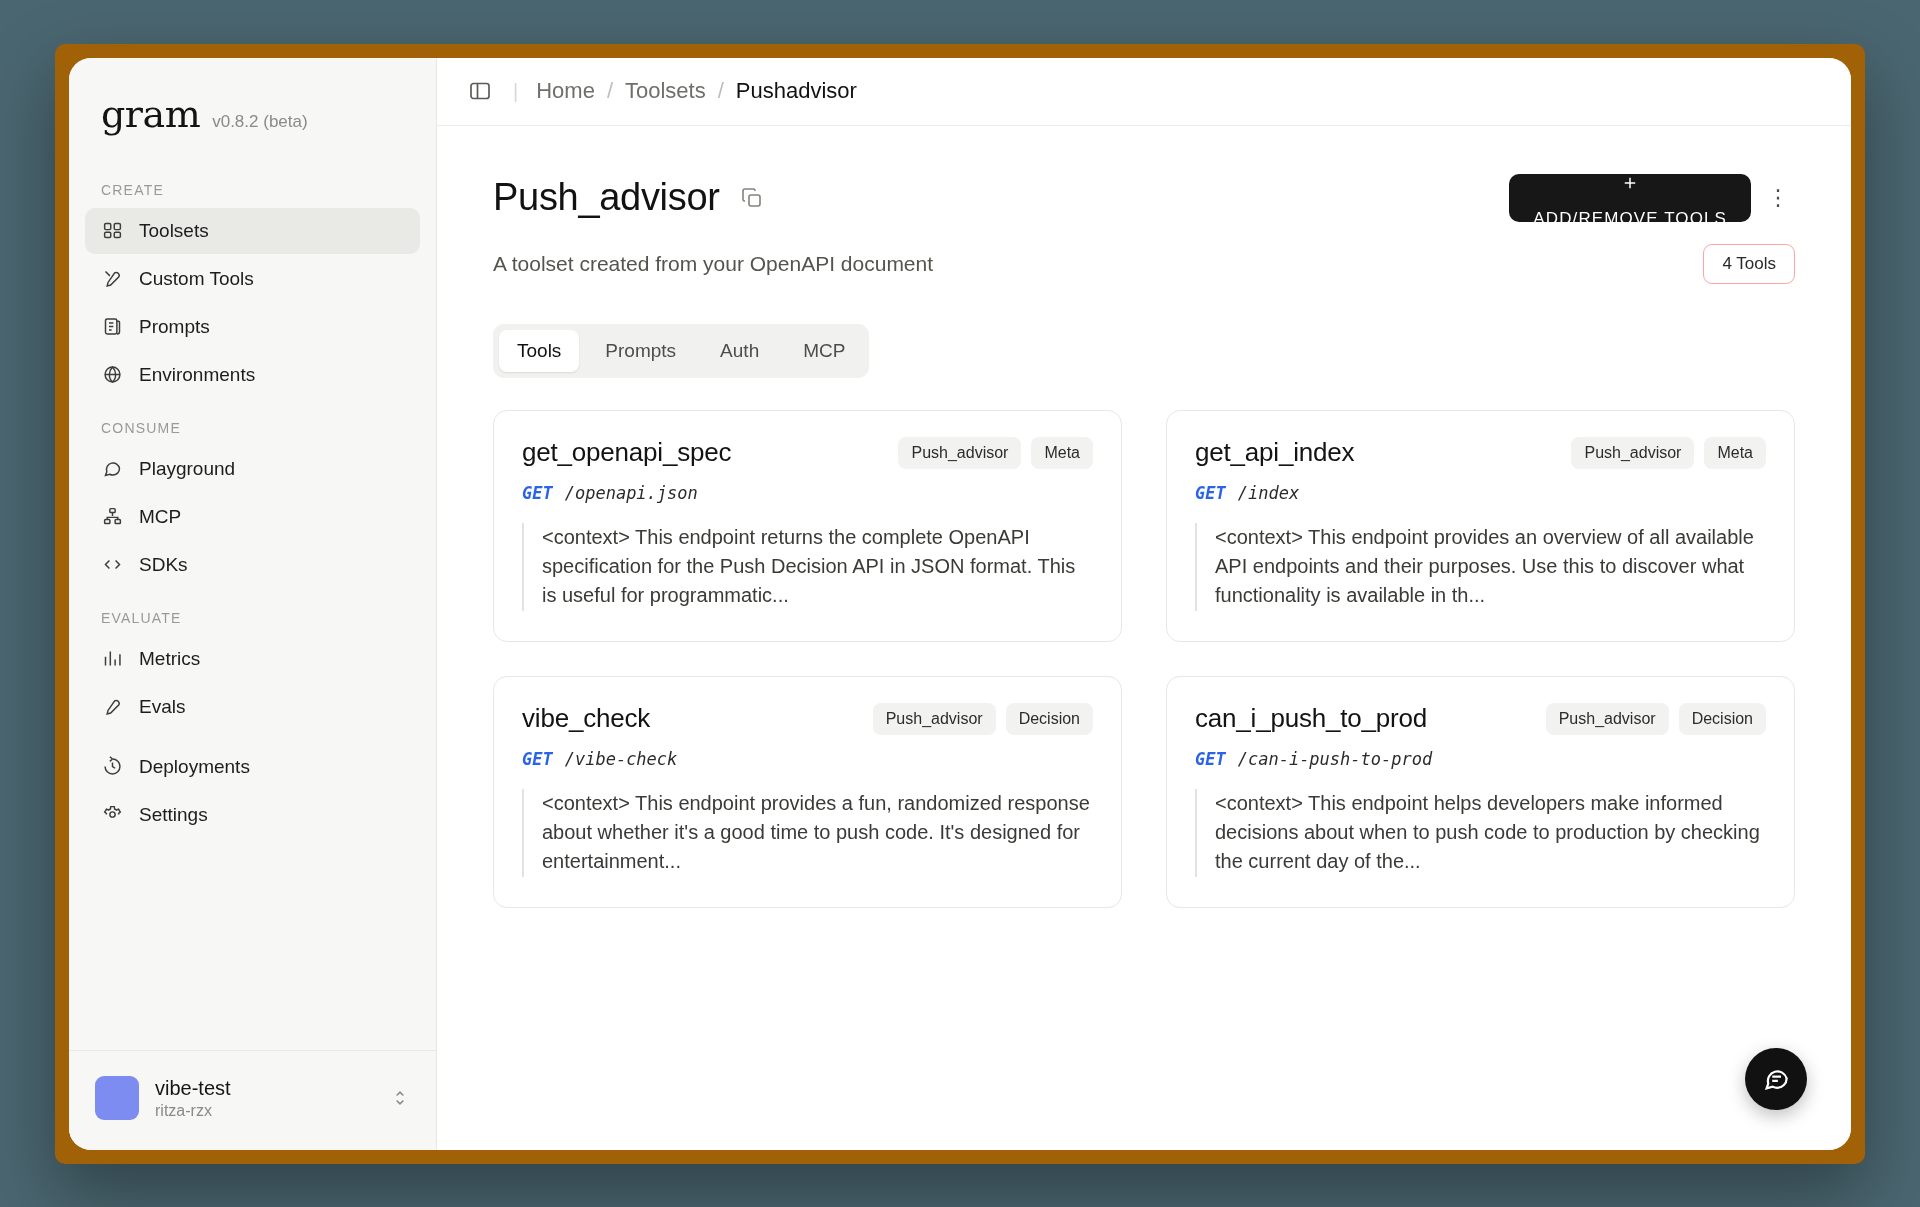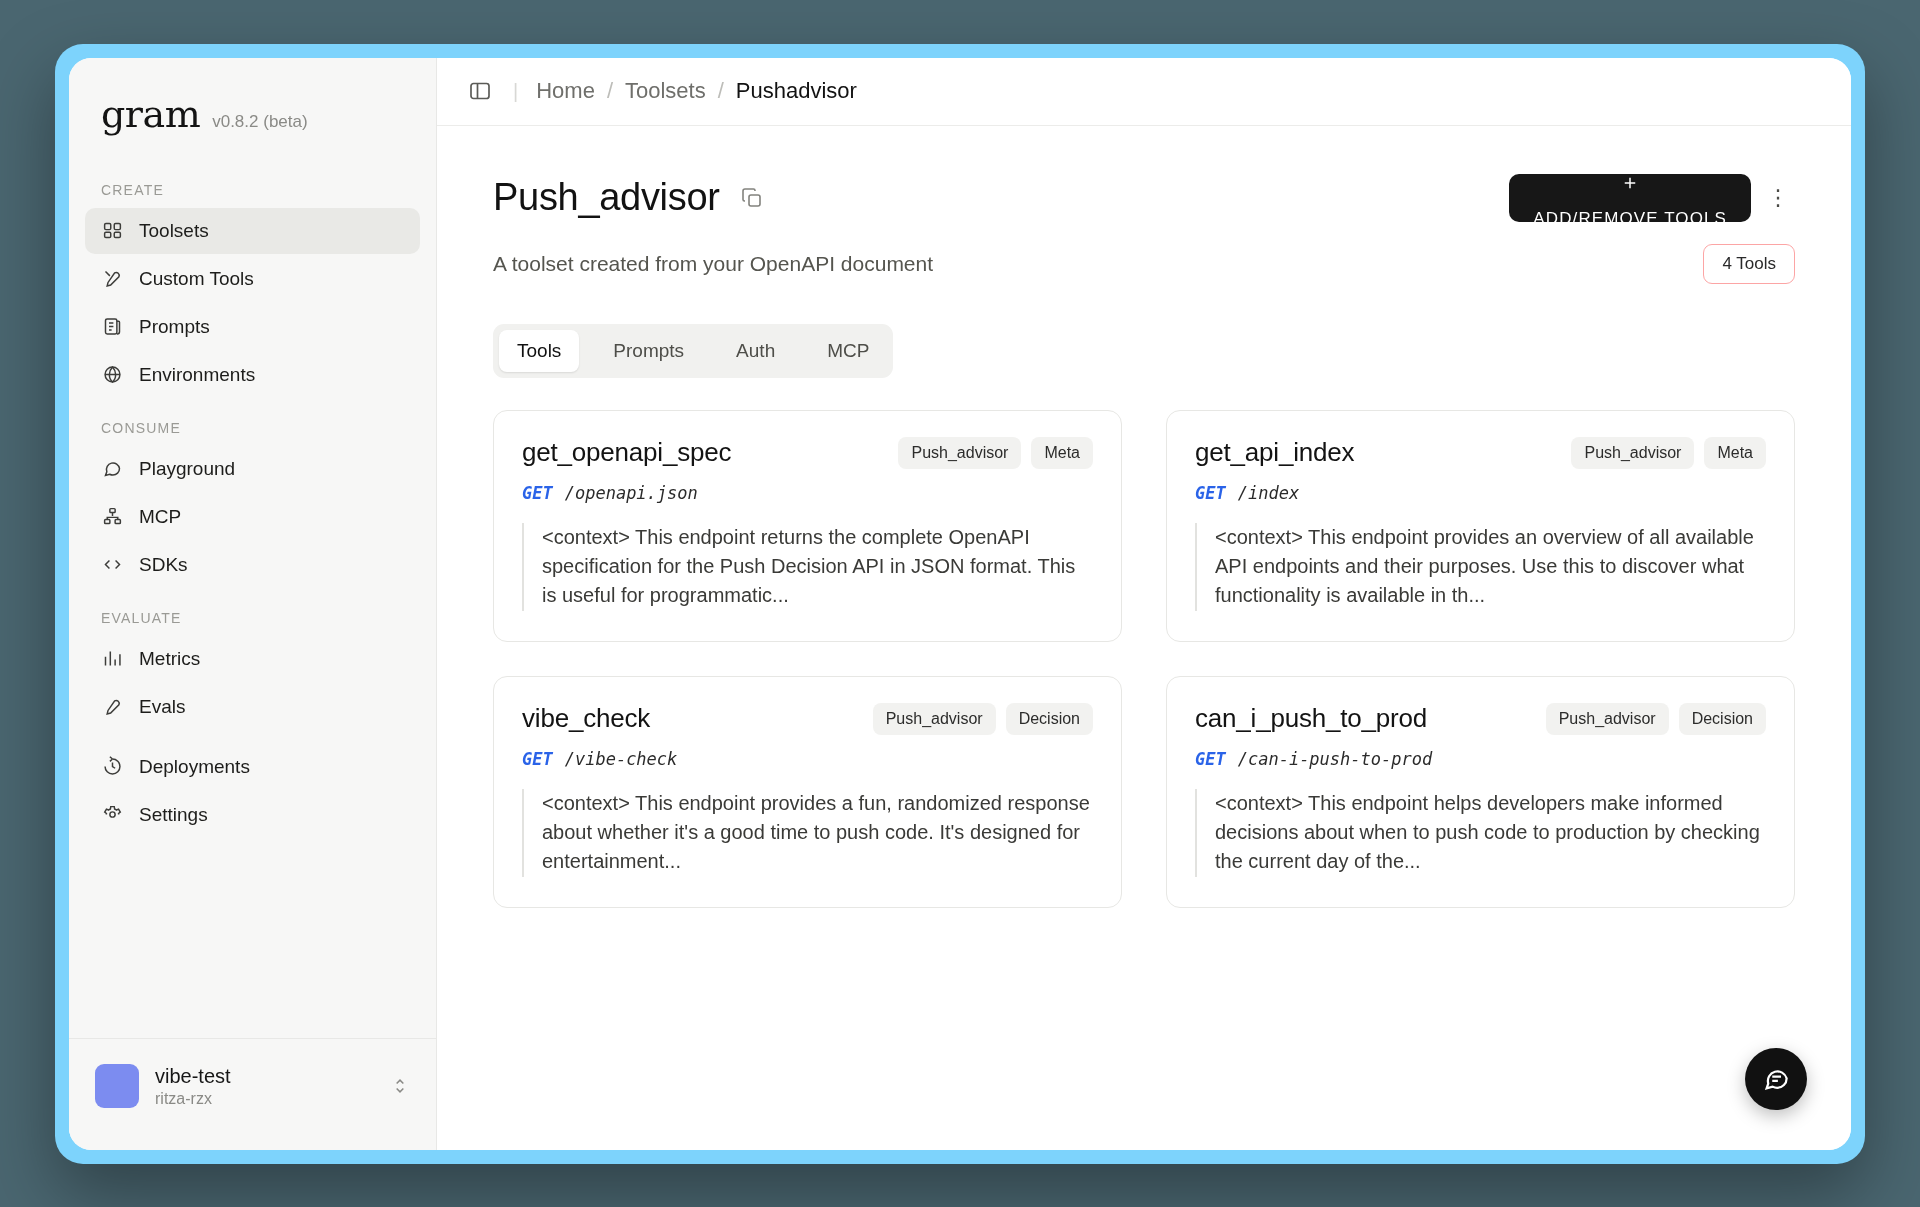--- a/index.html
+++ b/index.html
@@ -15,22 +15,22 @@
     height: 1207px;
     background: #4a6670;
     display: flex;
     align-items: center;
     justify-content: center;
   }
   .device {
     position: relative;
     width: 1810px;
     height: 1120px;
-    background: #7dd3fc;
-    border-radius: 28px;
+    background: #a16207;
+    border-radius: 10px;
     padding: 14px;
     box-shadow: 0 30px 70px rgba(0,0,0,0.35);
   }
   .app {
     width: 100%;
     height: 100%;
     background: #ffffff;
     border-radius: 22px;
     overflow: hidden;
     display: flex;
@@ -94,21 +94,21 @@
     display: flex;
     align-items: center;
     justify-content: center;
     color: #3d3d3a;
   }
   .nav-icon svg { width: 21px; height: 21px; display:block; }
   .nav-gap { height: 12px; }
 
   .workspace {
     position: absolute;
-    left: 0; right: 0; bottom: 16px;
+    left: 0; right: 0; bottom: 4px;
     height: 96px;
     background: #f7f7f6;
     border-top: 1px solid #e8e8e6;
     display: flex;
     align-items: center;
     gap: 16px;
     padding: 0 26px 0 26px;
     cursor: pointer;
   }
   .ws-avatar {
@@ -215,21 +215,21 @@
     color: #29292a;
     background: #fff;
   }
 
   .tabs {
     margin-top: 40px;
     display: inline-flex;
     background: #f1f1ef;
     border-radius: 11px;
     padding: 6px;
-    gap: 16px;
+    gap: 8px;
   }
   .tab {
     border: none;
     background: transparent;
     padding: 10px 18px;
     border-radius: 8px;
     font-size: 19px;
     color: #4e4e49;
     cursor: pointer;
     font-family: "Liberation Sans", sans-serif;

